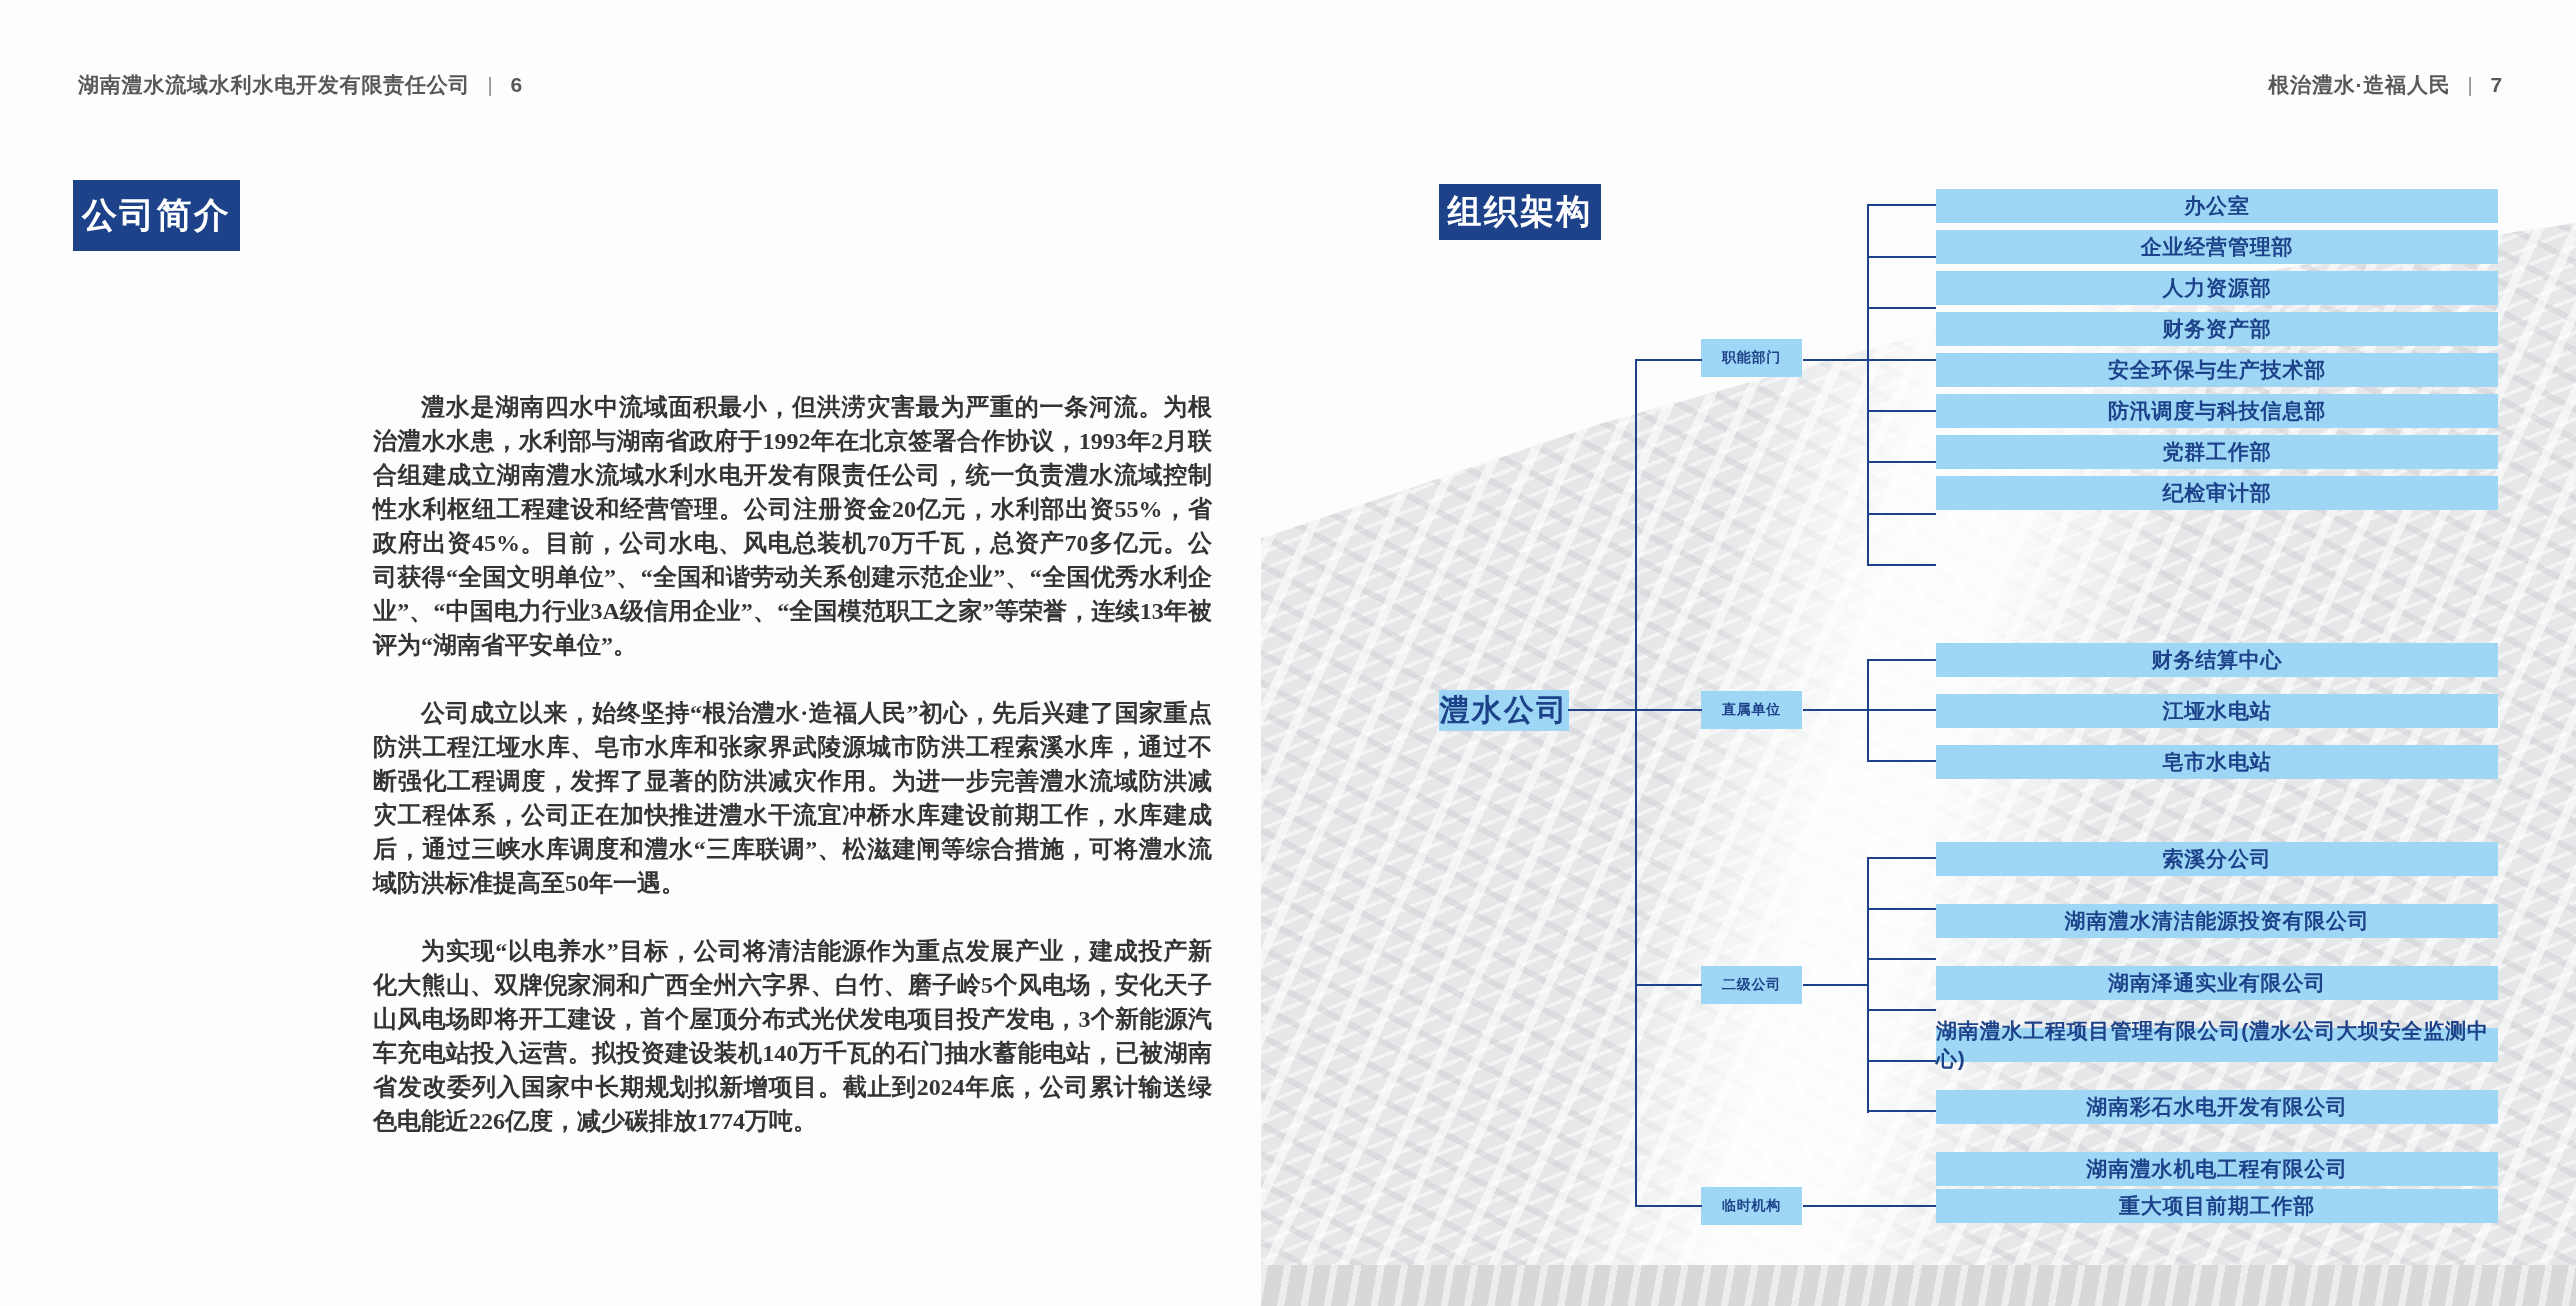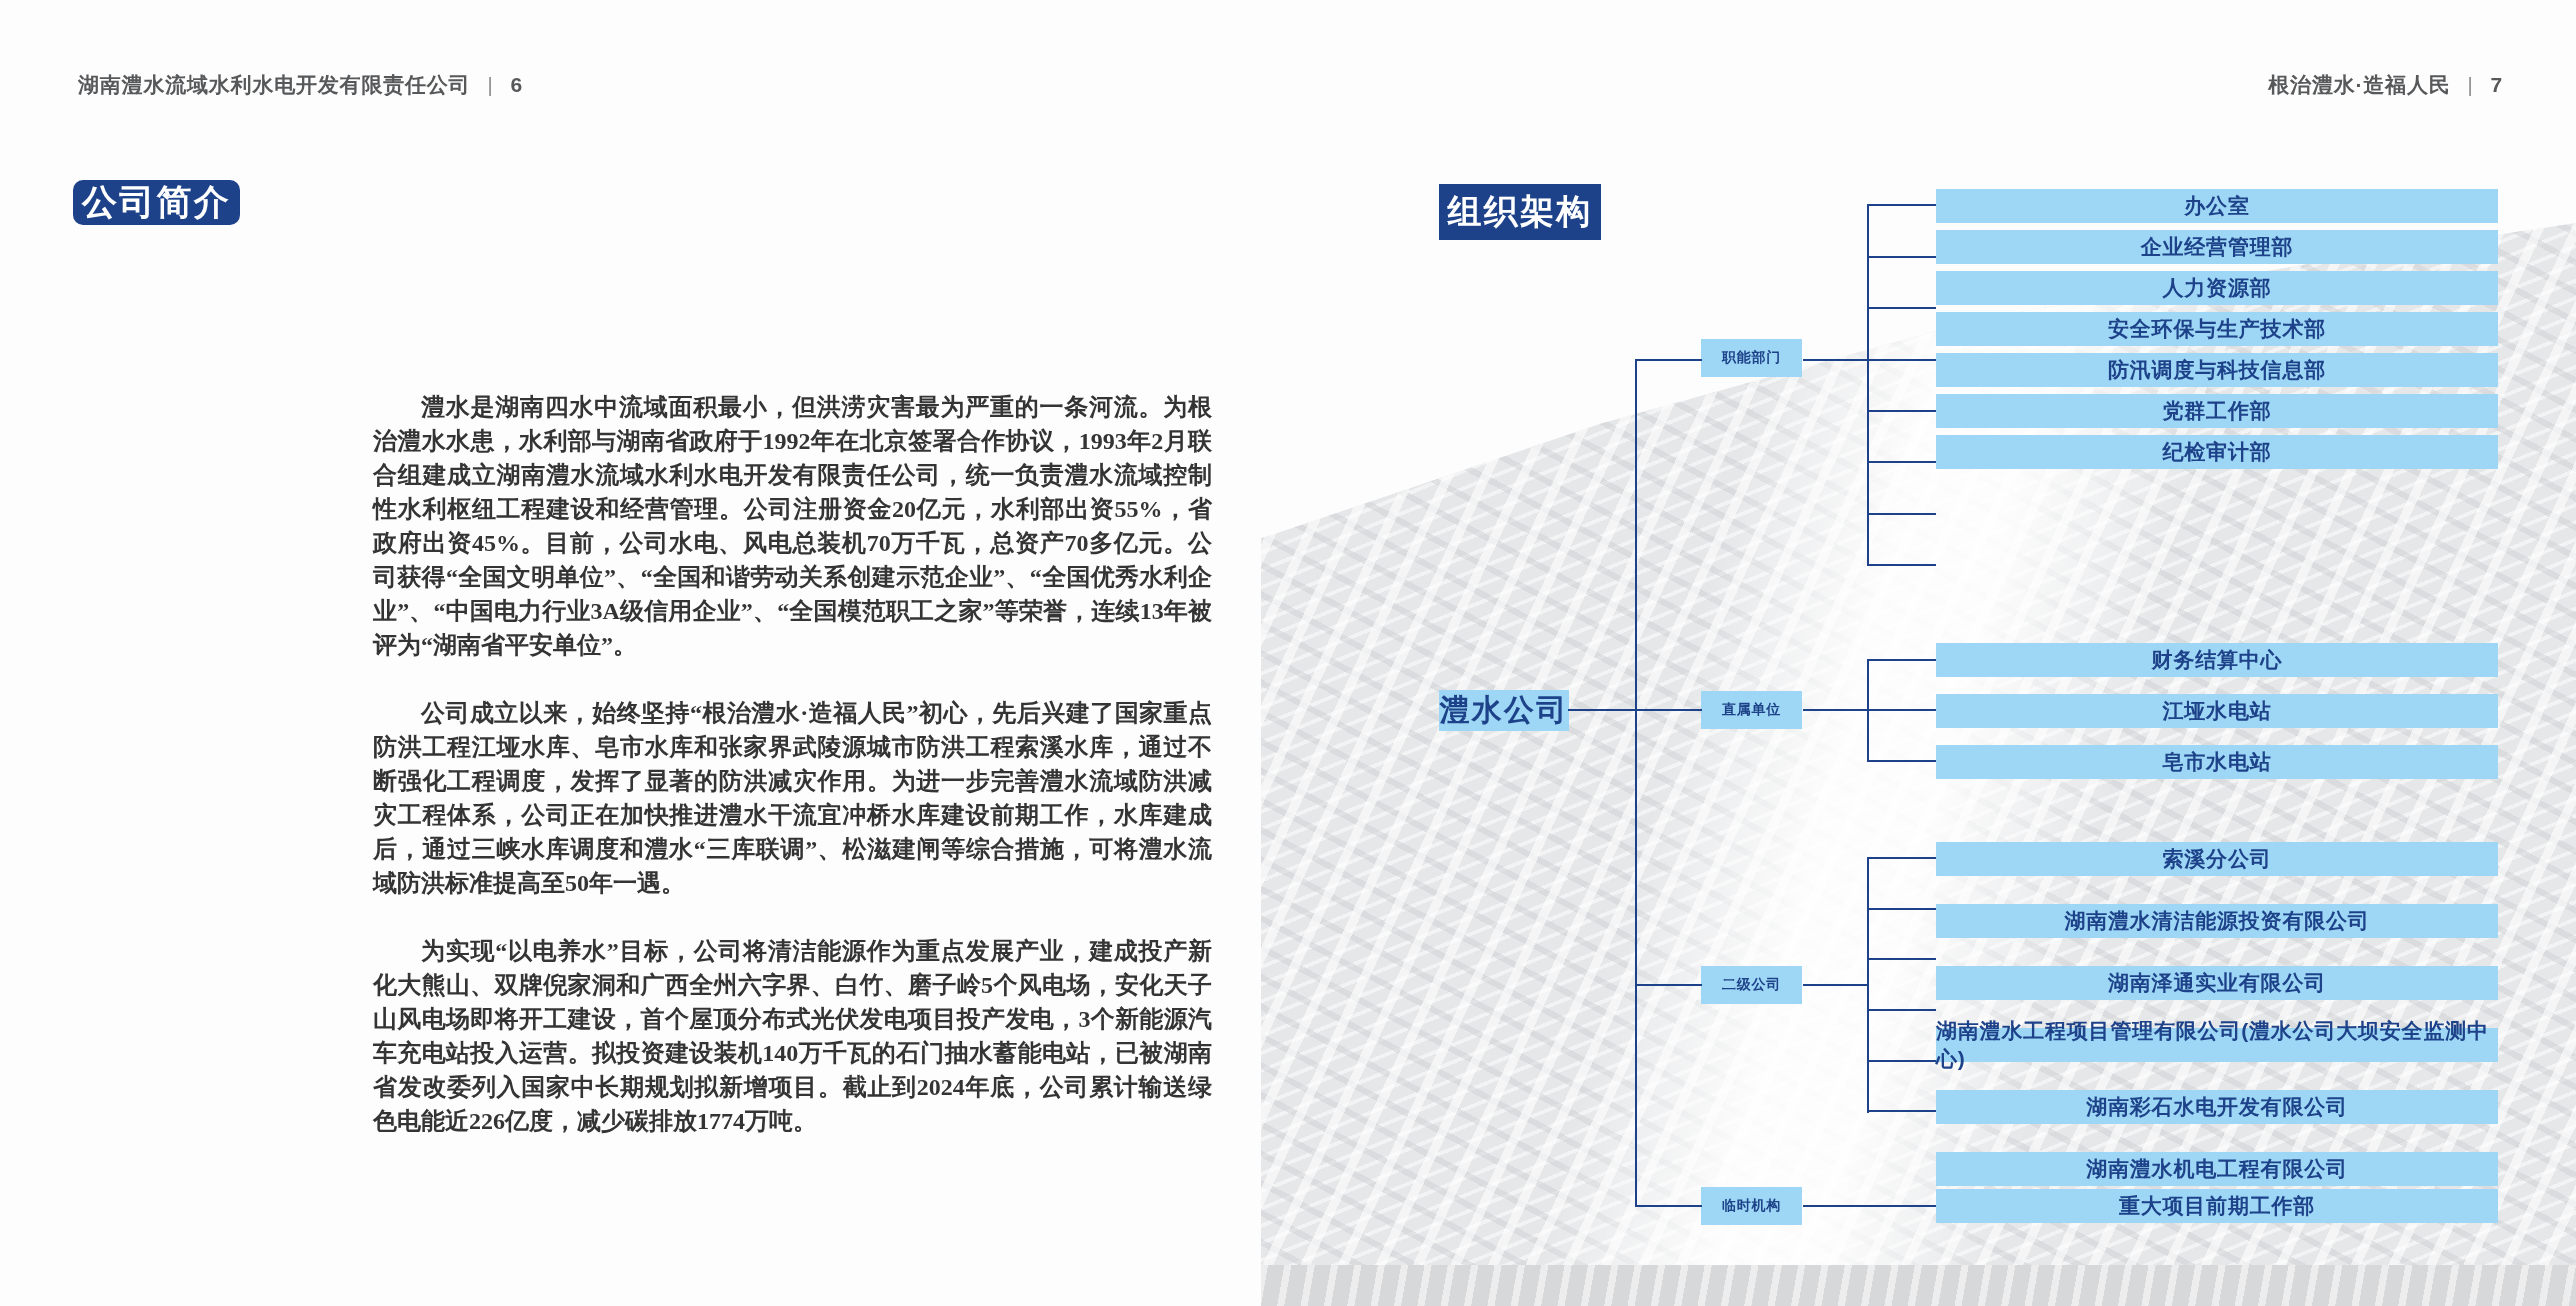--- a/index.html
+++ b/index.html
@@ -35,21 +35,21 @@
   .pg-header .sep { margin:0 17px; color:#8a8b8d; font-weight:normal; font-size:20px; }
   #header-left  { left:78px; }
   #header-right { right:73px; }
 
   
   .section-title {
     position:absolute; background:#1d4289; color:#ffffff;
     font-weight:bold; letter-spacing:2.3px;
     display:flex; align-items:center; justify-content:center;
   }
-  #title-left  { left:73px;  top:180px; width:167px; height:45px; font-size:35px;border-radius:10px; }
+  #title-left  { left:73px;  top:180px; width:167px; height:71px; font-size:35px; }
   #title-right { left:1439px; top:184px; width:162px; height:56px; font-size:34px; }
 
   
   .body-text {
     position:absolute; left:373px; top:390px; width:839px;
     font-family:"Liberation Serif", serif;
     color:#343434; font-size:24px; line-height:34px; font-weight:600;
     text-align:justify;
   }
   .body-text p { text-indent:2em; margin-bottom:34px; }
@@ -144,20 +144,21 @@
   <div class="hline" style="left:1867px; top:908px; width:69px;"></div>
   <div class="hline" style="left:1867px; top:958px; width:69px;"></div>
   <div class="hline" style="left:1867px; top:1009px; width:69px;"></div>
   <div class="hline" style="left:1867px; top:1060px; width:69px;"></div>
   <div class="hline" style="left:1867px; top:1110px; width:69px;"></div>
 
   <div class="org-group" id="group-1">
     <div class="bar">办公室</div>
     <div class="bar">企业经营管理部</div>
     <div class="bar">人力资源部</div>
+    <div class="bar">财务资产部</div>
     <div class="bar">安全环保与生产技术部</div>
     <div class="bar">防汛调度与科技信息部</div>
     <div class="bar">党群工作部</div>
     <div class="bar">纪检审计部</div>
   </div>
 
   <div class="org-group" id="group-2">
     <div class="bar">财务结算中心</div>
     <div class="bar">江垭水电站</div>
     <div class="bar">皂市水电站</div>

